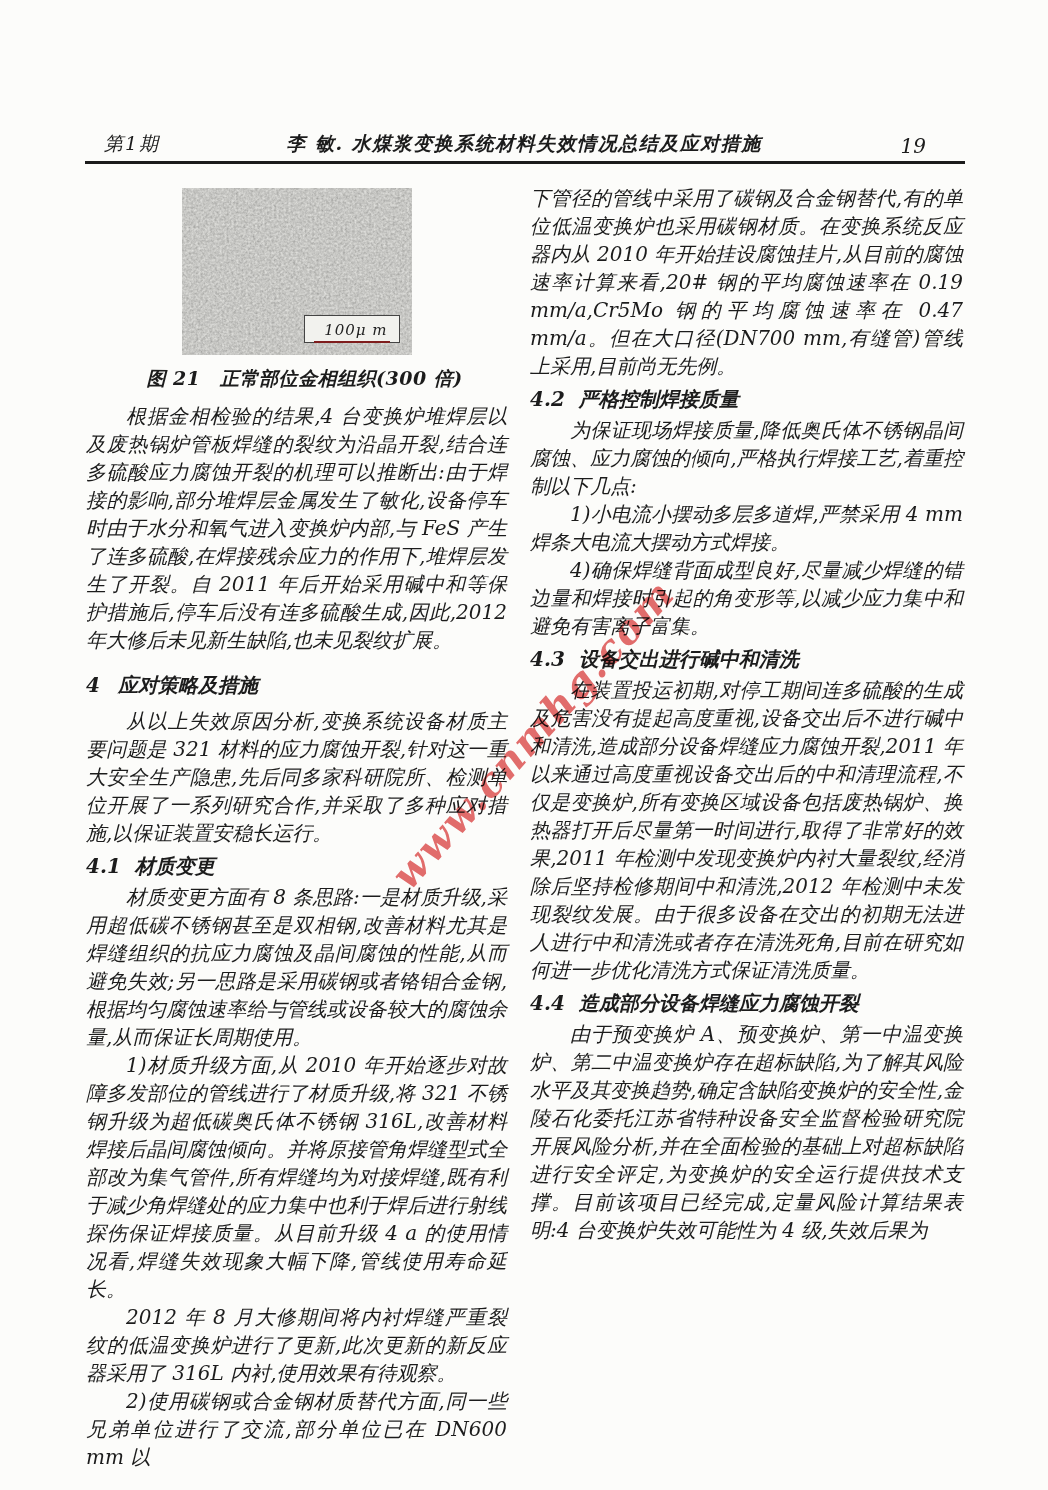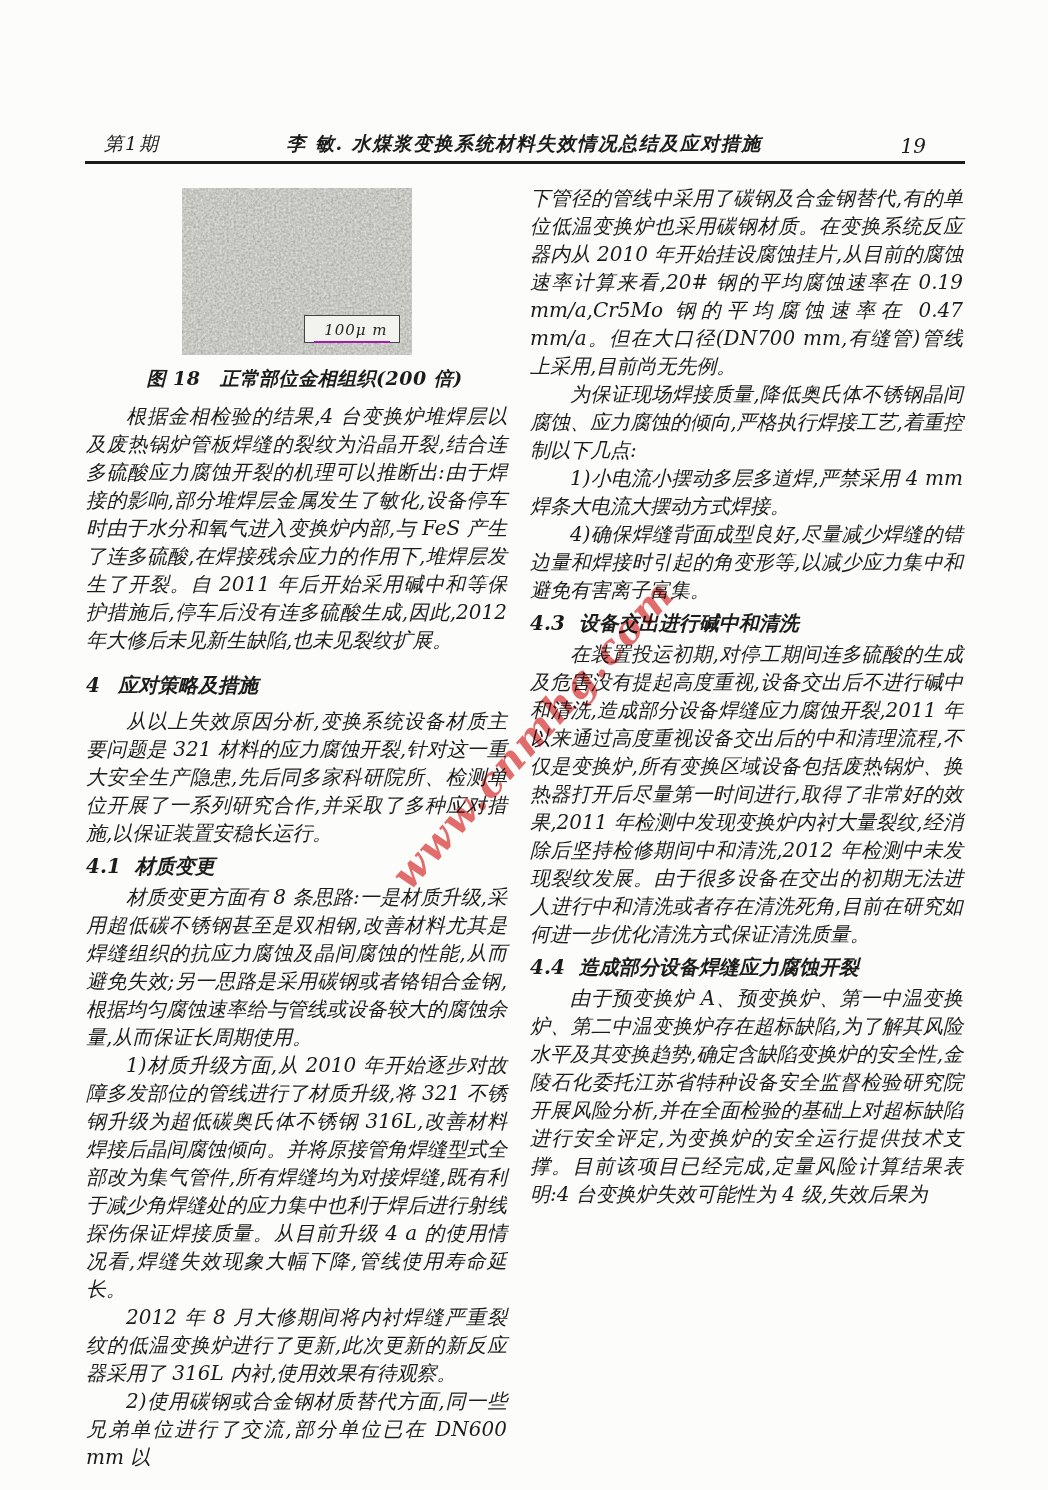--- a/index.html
+++ b/index.html
@@ -33,21 +33,21 @@
   .fig-block { width:300px; margin:8px auto 10px; }
   .micrograph { position:relative; width:230px; height:167px; margin:0 auto; background:#8a8a88; }
   .micrograph svg { display:block; }
   .scalebar {
     position:absolute; right:12px; bottom:12px;
     background:#f2f2ee; border:1px solid #444;
     padding:2px 9px 4px 9px; line-height:1;
   }
   .scale-text {
     font-size:15px; color:#222; letter-spacing:1px;
-    border-bottom:2px solid #a21caf; padding:0 2px 2px 10px;
+    border-bottom:2px solid #7f1d1d; padding:0 2px 2px 10px;
   }
   .fig-caption {
     margin-top:9px; text-align:center;
     font-size:19px; font-weight:bold; letter-spacing:0.5px;
     white-space:nowrap;
   }
 
   
   .watermark {
     position:absolute; left:318px; top:710px; width:430px; height:48px;
@@ -85,21 +85,21 @@
                 <feFuncA type="linear" slope="0" intercept="1"></feFuncA>
               </feComponentTransfer>
             </filter>
           </defs>
           <rect width="230" height="167" filter="url(#grain)"></rect>
         </svg>
         <div class="scalebar">
           <span class="scale-text">100μ m</span>
         </div>
       </div>
-      <div class="fig-caption">图 18　正常部位金相组织(200 倍)</div>
+      <div class="fig-caption">图 21　正常部位金相组织(300 倍)</div>
     </div>
 
     <p class="para">根据金相检验的结果,4 台变换炉堆焊层以及废热锅炉管板焊缝的裂纹为沿晶开裂,结合连多硫酸应力腐蚀开裂的机理可以推断出:由于焊接的影响,部分堆焊层金属发生了敏化,设备停车时由于水分和氧气进入变换炉内部,与 FeS 产生了连多硫酸,在焊接残余应力的作用下,堆焊层发生了开裂。自 2011 年后开始采用碱中和等保护措施后,停车后没有连多硫酸生成,因此,2012 年大修后未见新生缺陷,也未见裂纹扩展。</p>
 
     <h2 class="sec">
       <span class="num">4</span><span>应对策略及措施</span>
     </h2>
 
     <p class="para">从以上失效原因分析,变换系统设备材质主要问题是 321 材料的应力腐蚀开裂,针对这一重大安全生产隐患,先后同多家科研院所、检测单位开展了一系列研究合作,并采取了多种应对措施,以保证装置安稳长运行。</p>
 
@@ -109,20 +109,23 @@
 
     <p class="para">材质变更方面有 8 条思路:一是材质升级,采用超低碳不锈钢甚至是双相钢,改善材料尤其是焊缝组织的抗应力腐蚀及晶间腐蚀的性能,从而避免失效;另一思路是采用碳钢或者铬钼合金钢,根据均匀腐蚀速率给与管线或设备较大的腐蚀余量,从而保证长周期使用。</p>
     <p class="para">1)材质升级方面,从 2010 年开始逐步对故障多发部位的管线进行了材质升级,将 321 不锈钢升级为超低碳奥氏体不锈钢 316L,改善材料焊接后晶间腐蚀倾向。并将原接管角焊缝型式全部改为集气管件,所有焊缝均为对接焊缝,既有利于减少角焊缝处的应力集中也利于焊后进行射线探伤保证焊接质量。从目前升级 4 a 的使用情况看,焊缝失效现象大幅下降,管线使用寿命延长。</p>
     <p class="para">2012 年 8 月大修期间将内衬焊缝严重裂纹的低温变换炉进行了更新,此次更新的新反应器采用了 316L 内衬,使用效果有待观察。</p>
     <p class="para">2)使用碳钢或合金钢材质替代方面,同一些兄弟单位进行了交流,部分单位已在 DN600 mm 以</p>
   </div>
 
   <div class="col col-right">
     <p class="para cont">下管径的管线中采用了碳钢及合金钢替代,有的单位低温变换炉也采用碳钢材质。在变换系统反应器内从 2010 年开始挂设腐蚀挂片,从目前的腐蚀速率计算来看,20# 钢的平均腐蚀速率在 0.19 mm/a,Cr5Mo 钢的平均腐蚀速率在 0.47 mm/a。但在大口径(DN700 mm,有缝管)管线上采用,目前尚无先例。</p>
 
+    <h3 class="subsec">
+      <span class="num">4.2</span><span>严格控制焊接质量</span>
+    </h3>
 
     <p class="para">为保证现场焊接质量,降低奥氏体不锈钢晶间腐蚀、应力腐蚀的倾向,严格执行焊接工艺,着重控制以下几点:</p>
     <p class="para">1)小电流小摆动多层多道焊,严禁采用 4 mm 焊条大电流大摆动方式焊接。</p>
     <p class="para">4)确保焊缝背面成型良好,尽量减少焊缝的错边量和焊接时引起的角变形等,以减少应力集中和避免有害离子富集。</p>
 
     <h3 class="subsec">
       <span class="num">4.3</span><span>设备交出进行碱中和清洗</span>
     </h3>
 
     <p class="para">在装置投运初期,对停工期间连多硫酸的生成及危害没有提起高度重视,设备交出后不进行碱中和清洗,造成部分设备焊缝应力腐蚀开裂,2011 年以来通过高度重视设备交出后的中和清理流程,不仅是变换炉,所有变换区域设备包括废热锅炉、换热器打开后尽量第一时间进行,取得了非常好的效果,2011 年检测中发现变换炉内衬大量裂纹,经消除后坚持检修期间中和清洗,2012 年检测中未发现裂纹发展。由于很多设备在交出的初期无法进人进行中和清洗或者存在清洗死角,目前在研究如何进一步优化清洗方式保证清洗质量。</p>

